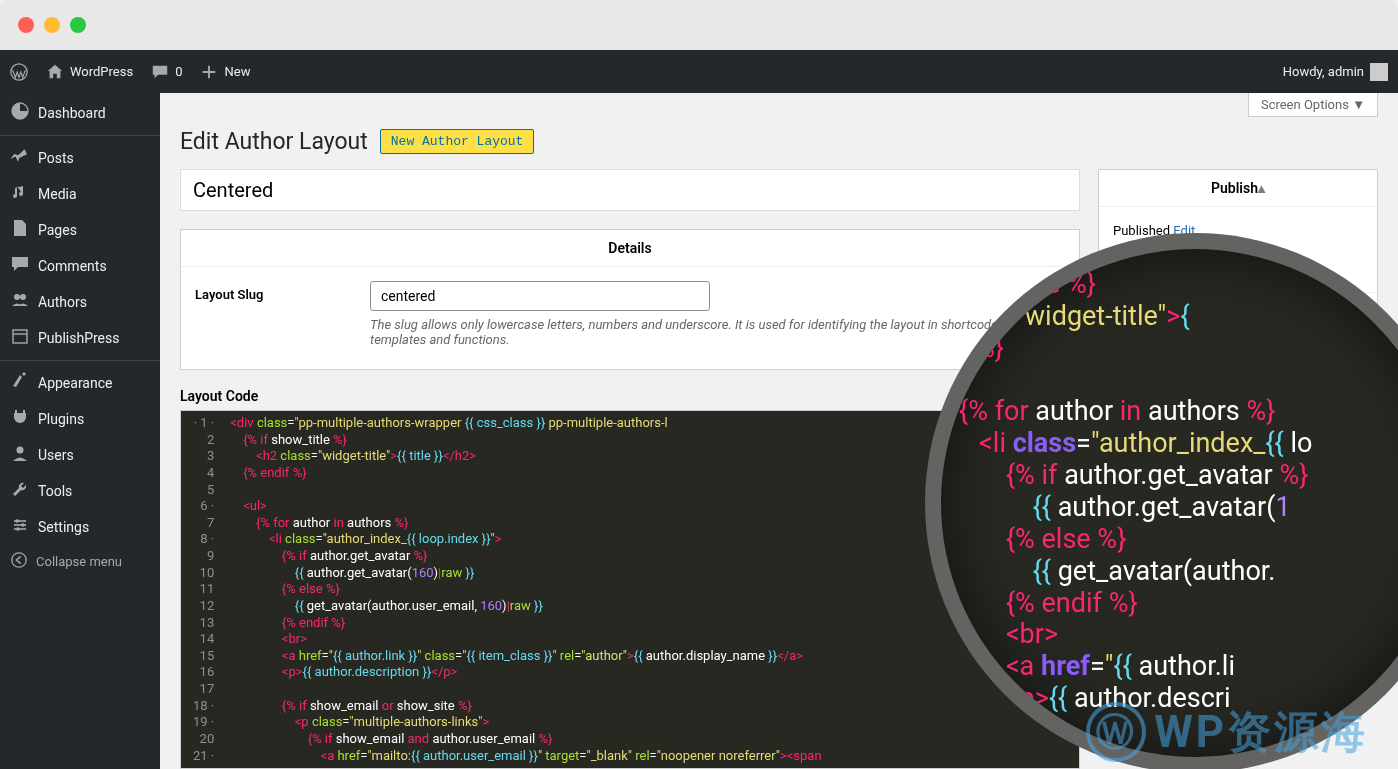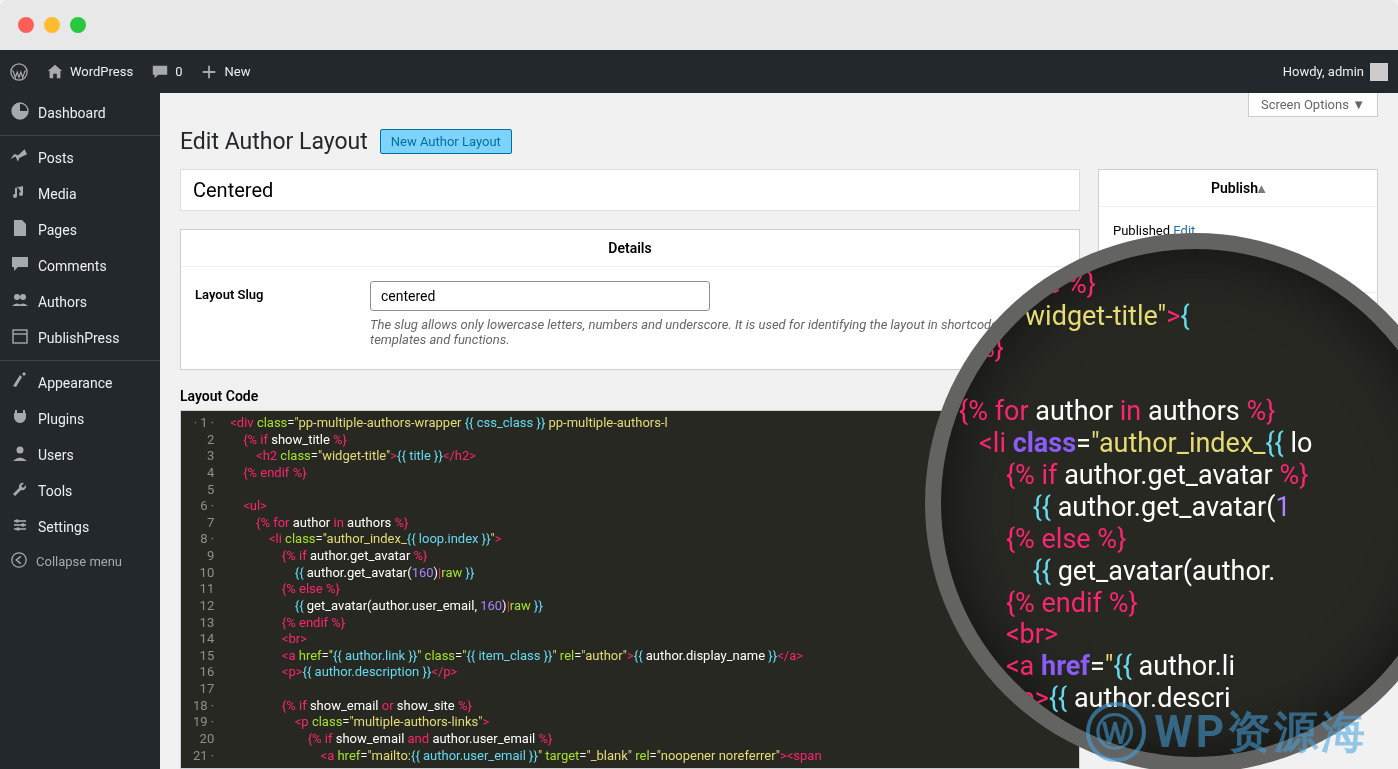--- a/index.html
+++ b/index.html
@@ -16,21 +16,21 @@
     .wp-container { display: flex; height: calc(769px - 50px - 32px); }
     .wp-sidebar { width: 160px; background: #23282d; color: #eee; font-size: 14px; flex-shrink: 0; }
     .menu-item { display: flex; align-items: flex-end; gap: 8px; padding: 8px 10px; cursor: pointer; color: #eee; }
     .menu-item .icon { width: 20px; height: 20px; fill: #a7aaad; display:flex; align-items:center; justify-content:center; }
     .menu-item.sep { border-top: 1px solid #444; margin-top: 6px; padding-top: 10px; }
     .collapse-menu { display: flex; align-items: center; gap: 8px; padding: 8px 10px; color: #a7aaad; font-size: 13px; cursor: pointer; }
     .wp-main { flex: 1; padding: 25px 20px; overflow: auto; position: relative; }
     .screen-options { position: absolute; top: 0; right: 20px; background: #fff; border: 1px solid #ccc; border-top: none; padding: 4px 12px; font-size: 13px; color: #666; cursor: pointer; }
     .page-header { display: flex; align-items: center; gap: 12px; margin-bottom: 14px; margin-top: 10px; }
     .page-title { font-size: 23px; font-weight: 400; color: #23282d; }
-    .header-action { border: 1px solid #0071a1; color: #0071a1; padding: 4px 10px; font-size: 13px; cursor: pointer; background: #7dd3fc; border-radius: 2px; }
+    .header-action { border: 1px solid #0071a1; color: #0071a1; padding: 4px 10px; font-size: 13px; cursor: pointer; background: #fde047; border-radius: 2px; font-family: Liberation Mono, monospace; }
     .columns { display: flex; gap: 18px; }
     .col-main { flex: 1; min-width: 0; }
     .col-side { width: 280px; flex-shrink: 0; }
     .title-input { width: 100%; padding: 8px 12px; font-size: 20px; border: 1px solid #ddd; background: #fff; margin-bottom: 18px; }
     .postbox { background: #fff; border: 1px solid #ccd0d4; margin-bottom: 18px; }
     .postbox-header { padding: 10px 14px; font-size: 14px; font-weight: 600; border-bottom: 1px solid #eee; display: flex; justify-content: center; align-items: center; }
     .postbox-body { padding: 14px; font-size: 13px; }
     .form-row { display: flex; gap: 20px; margin-bottom: 8px; }
     .form-label { width: 155px; font-weight: 600; padding-top: 6px; }
     .form-field { flex: 1; }

